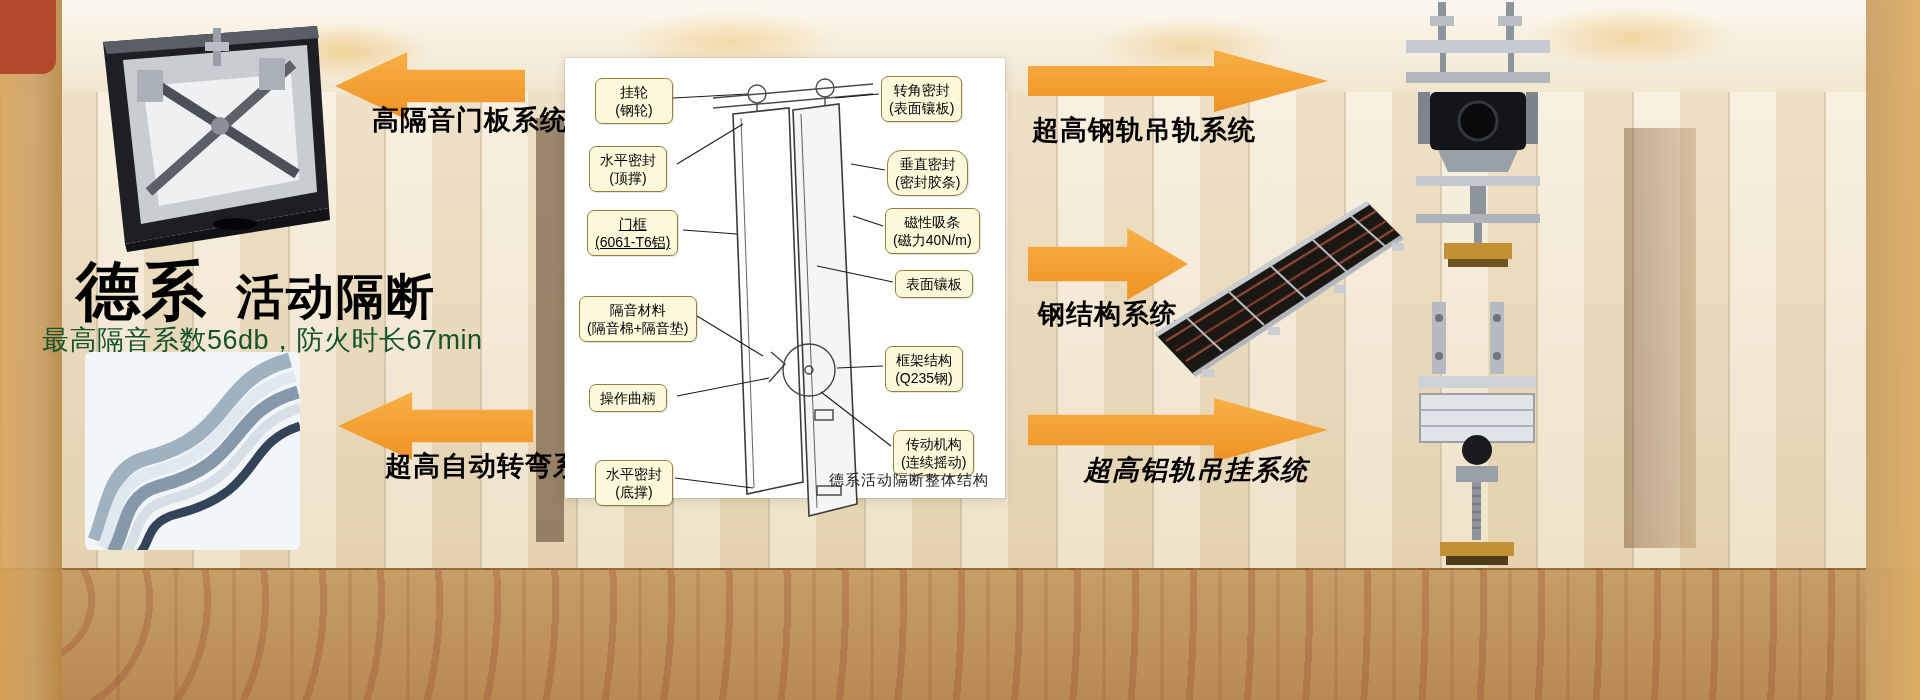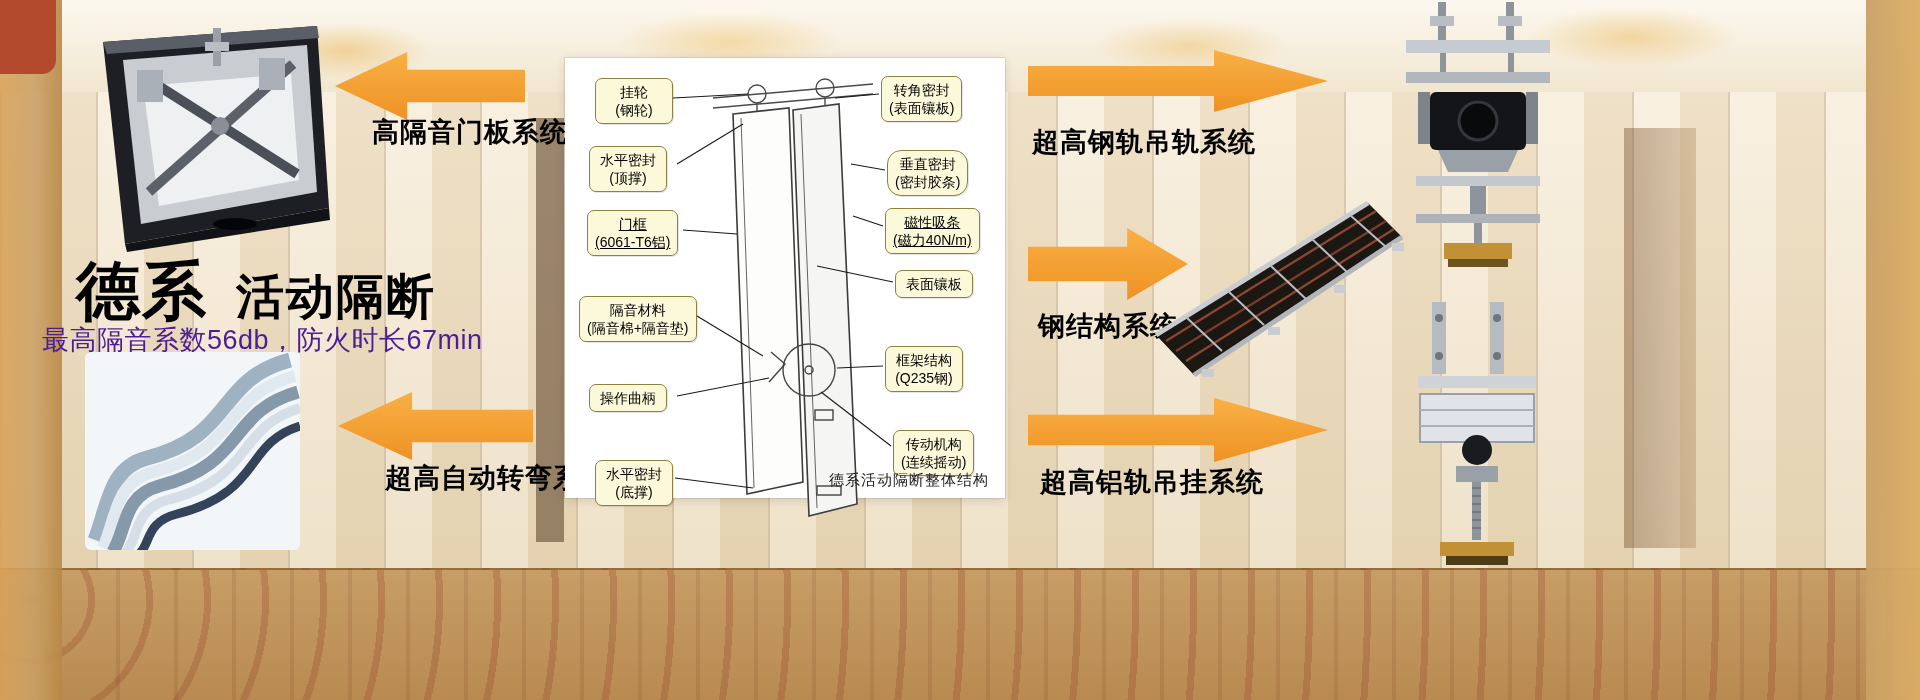--- a/index.html
+++ b/index.html
@@ -31,26 +31,26 @@
   .bg-red-deco{position:absolute;left:0;top:0;width:56px;height:74px;background:#b34a2e;border-radius:0 0 14px 0;}
   .bg-door-1{position:absolute;left:536px;top:118px;width:28px;height:424px;background:rgba(72,46,24,.5);}
   .bg-door-2{position:absolute;left:1624px;top:128px;width:72px;height:420px;
     background:linear-gradient(90deg,rgba(116,76,40,.42),rgba(160,116,66,.3));}
   .bg-pillar-right{position:absolute;left:1866px;top:0;width:54px;height:700px;
     background:linear-gradient(90deg,#caa066,#dcae64);opacity:.95;}
   
   .title{position:absolute;left:76px;top:248px;white-space:nowrap;}
   .title .brand{font-size:64px;font-weight:900;letter-spacing:2px;text-align:center;}
   .title .prod{font-size:48px;font-weight:700;margin-left:28px;letter-spacing:2px;}
-  .subtitle{position:absolute;left:42px;top:322px;font-size:27px;color:#4c1d95;letter-spacing:.5px;}
+  .subtitle{position:absolute;left:42px;top:322px;font-size:27px;color:#14532d;letter-spacing:.5px;}
   
   .arrow{position:absolute;background:linear-gradient(180deg,#f9b045,#ee9224);}
   .arrow.left{clip-path:polygon(0 50%,38% 0,38% 26%,100% 26%,100% 74%,38% 74%,38% 100%);}
   .arrow.right{clip-path:polygon(100% 50%,62% 0,62% 26%,0 26%,0 74%,62% 74%,62% 100%);}
-  .sys-label{position:absolute;font-size:27px;font-weight:700;color:#000;letter-spacing:1px;white-space:nowrap;margin-top:12px;}
+  .sys-label{position:absolute;font-size:27px;font-weight:700;color:#000;letter-spacing:1px;white-space:nowrap;}
   
   .diagram{position:absolute;left:565px;top:58px;width:440px;height:440px;background:#fff;
     box-shadow:0 0 0 1px rgba(0,0,0,.08),0 2px 10px rgba(0,0,0,.12);}
   .diagram svg.sketch{position:absolute;left:0;top:0;width:440px;height:474px;}
   .callout{position:absolute;background:#FCF8DA;border:1px solid #8E8140;border-radius:7px;
     padding:4px 7px;font-size:14px;line-height:1.3;text-align:center;min-width:62px;box-shadow:1px 1px 0 rgba(0,0,0,.1);}
   .callout span{display:block;white-space:nowrap;}
   .callout span:empty{display:none;}
   .diagram-caption{position:absolute;right:16px;bottom:8px;font-size:15px;color:#222;letter-spacing:1px;}
   
@@ -103,21 +103,21 @@
   <div class="arrow left" style="left:335px;top:52px;width:190px;height:68px;"></div>
   <div class="arrow left" style="left:338px;top:392px;width:195px;height:68px;"></div>
   <div class="arrow right" style="left:1028px;top:50px;width:300px;height:62px;"></div>
   <div class="arrow right" style="left:1028px;top:228px;width:160px;height:72px;"></div>
   <div class="arrow right" style="left:1028px;top:398px;width:300px;height:64px;"></div>
 
   <div class="sys-label" style="left:372px;top:102px;">高隔音门板系统</div>
   <div class="sys-label" style="left:385px;top:448px;">超高自动转弯系统</div>
   <div class="sys-label" style="left:1032px;top:112px;">超高钢轨吊轨系统</div>
   <div class="sys-label" style="left:1038px;top:296px;">钢结构系统</div>
-  <div class="sys-label" style="left:1040px;top:452px;">超高铝轨吊挂系统</div>
+  <div class="sys-label" style="left:1084px;top:452px;font-style:italic;">超高铝轨吊挂系统</div>
 
   <div class="diagram">
     <svg class="sketch" viewBox="0 0 440 474">
       <g stroke="#4a4a4a" fill="none" stroke-width="1.4">
         <path d="M148,40 L308,26"></path>
           <path d="M148,50 L308,36"></path>
         <circle cx="192" cy="36" r="9"></circle>
           <circle cx="260" cy="30" r="9"></circle>
         <path d="M192,45 L192,58 M260,39 L260,52"></path>
       </g>
@@ -176,21 +176,21 @@
     </div>
 
     <div class="callout" style="left:316px;top:18px;">
       <span>转角密封</span>
       <span>(表面镶板)</span>
     </div>
     <div class="callout" style="left:322px;top:92px;border-radius:14px;">
       <span>垂直密封</span>
       <span>(密封胶条)</span>
     </div>
-    <div class="callout" style="left:320px;top:150px;text-decoration:underline;">
+    <div class="callout" style="left:320px;top:150px;">
       <span>磁性吸条</span>
       <span>(磁力40N/m)</span>
     </div>
     <div class="callout" style="left:330px;top:212px;">
       <span>表面镶板</span>
 
     </div>
     <div class="callout" style="left:320px;top:288px;">
       <span>框架结构</span>
       <span>(Q235钢)</span>

